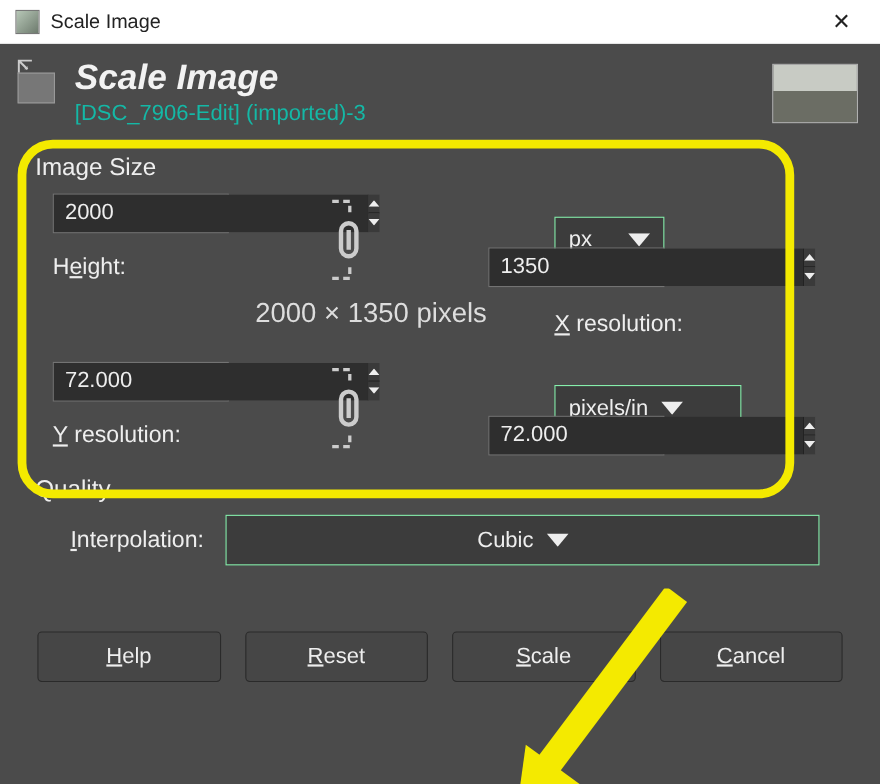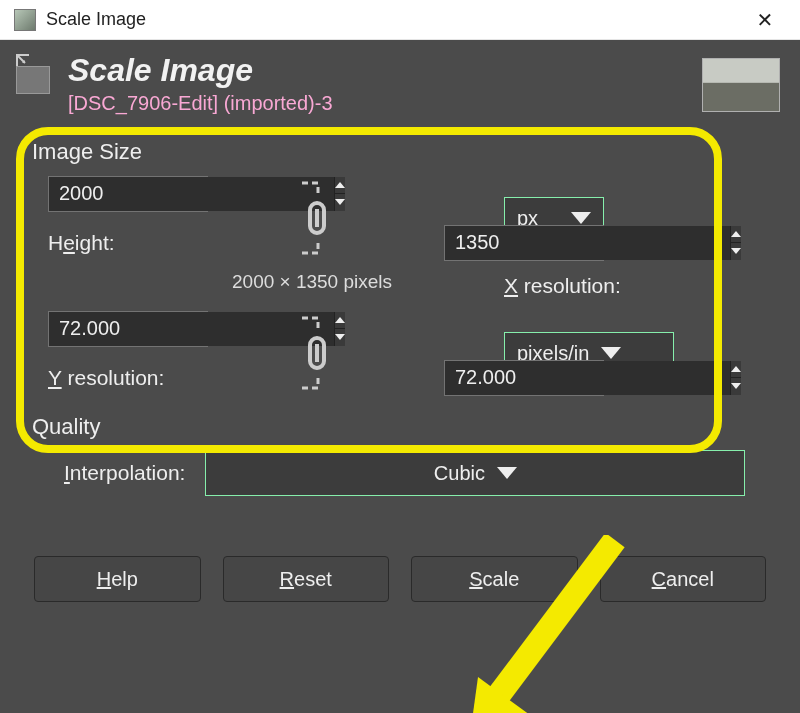--- a/index.html
+++ b/index.html
@@ -88,21 +88,21 @@
   }
   .header-title {
     font-size: 32px;
     font-weight: 700;
     font-style: italic;
     color: #f2f2f2;
     line-height: 1;
   }
   .header-sub {
     font-size: 20px;
-    color: #f9a8d4;
+    color: #14b8a6;
     margin-top: 6px;
   }
   .thumb {
     width: 78px;
     height: 54px;
     background: linear-gradient(#c8cbc4 45%, #6b6d64 46%);
     border: 1px solid #b0b0b0;
     margin-top:4px;
   }
   .body-area {
@@ -201,25 +201,25 @@
   }
   .dropdown .dd-label{
     font-size:20px;
     color:#eee;
   }
   .dropdown svg{ width:20px; height:12px; fill:#eee; }
   .dd-small{ width:100px; justify-content:space-between; }
   .dd-med{ width:170px; }
   .size-text{
     grid-column: 2 / span 3;
-    font-size:19px;
+    font-size:25px;
     color:#ddd;
     padding-left:4px;
     margin-top:-2px;
-    margin-bottom:5px;
+    margin-bottom:16px;
   }
   .quality-section{
     margin-top:18px;
     margin-left:16px;
   }
   .interp-row{
     display:flex;
     align-items:center;
     margin-left:32px;
     margin-top:10px;

